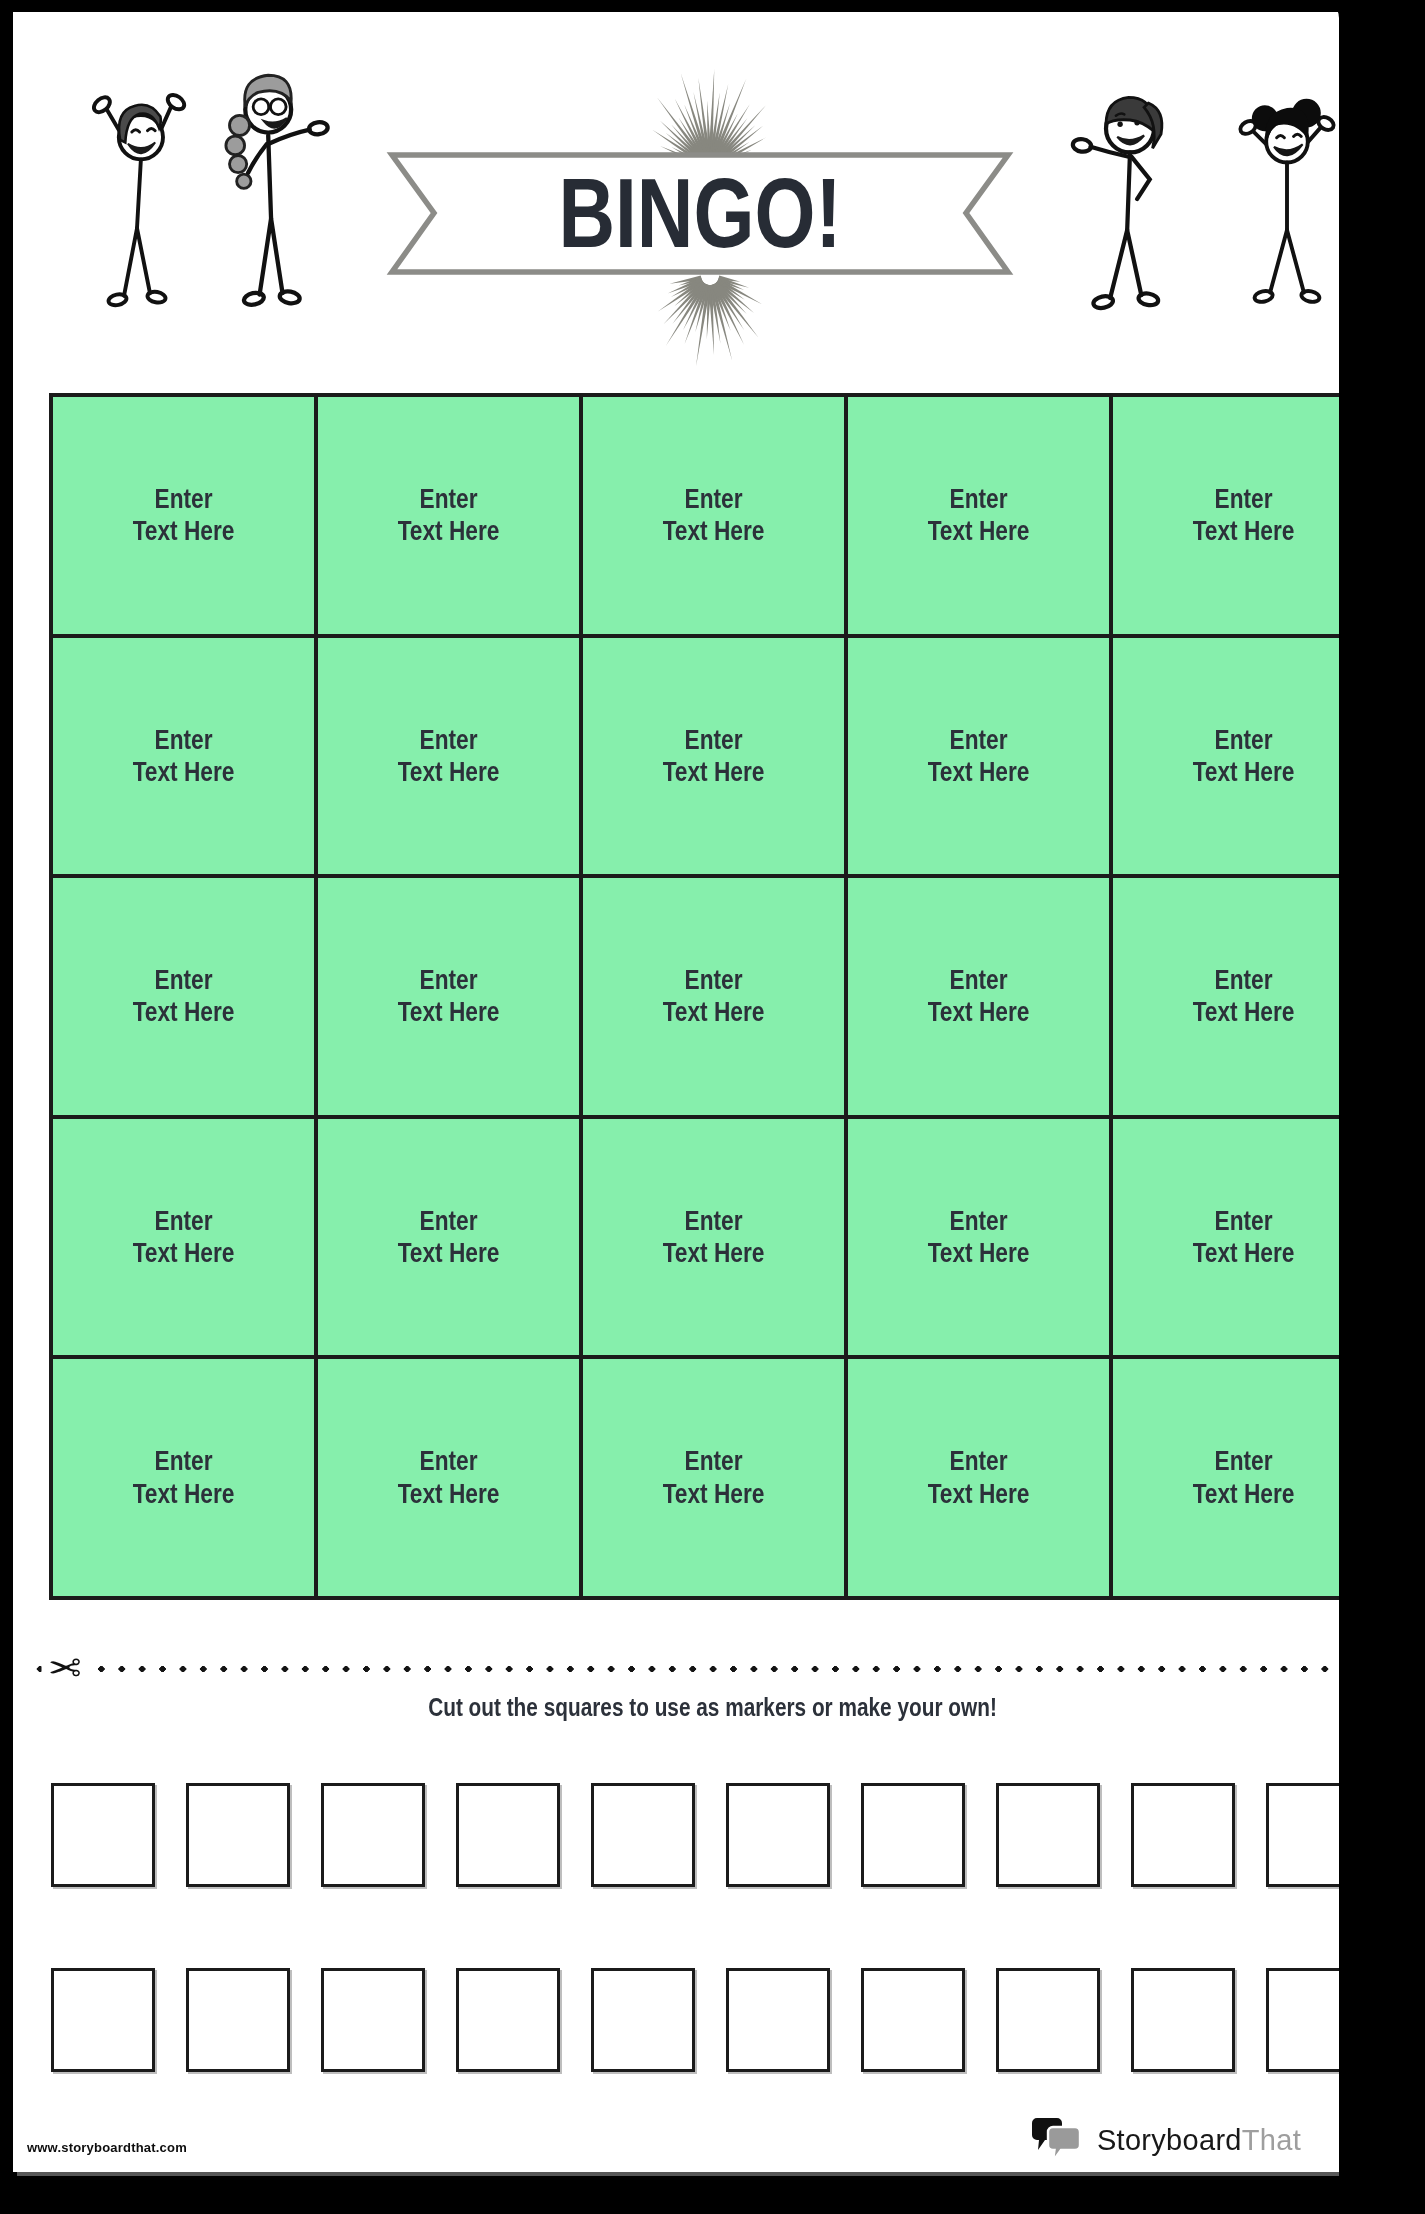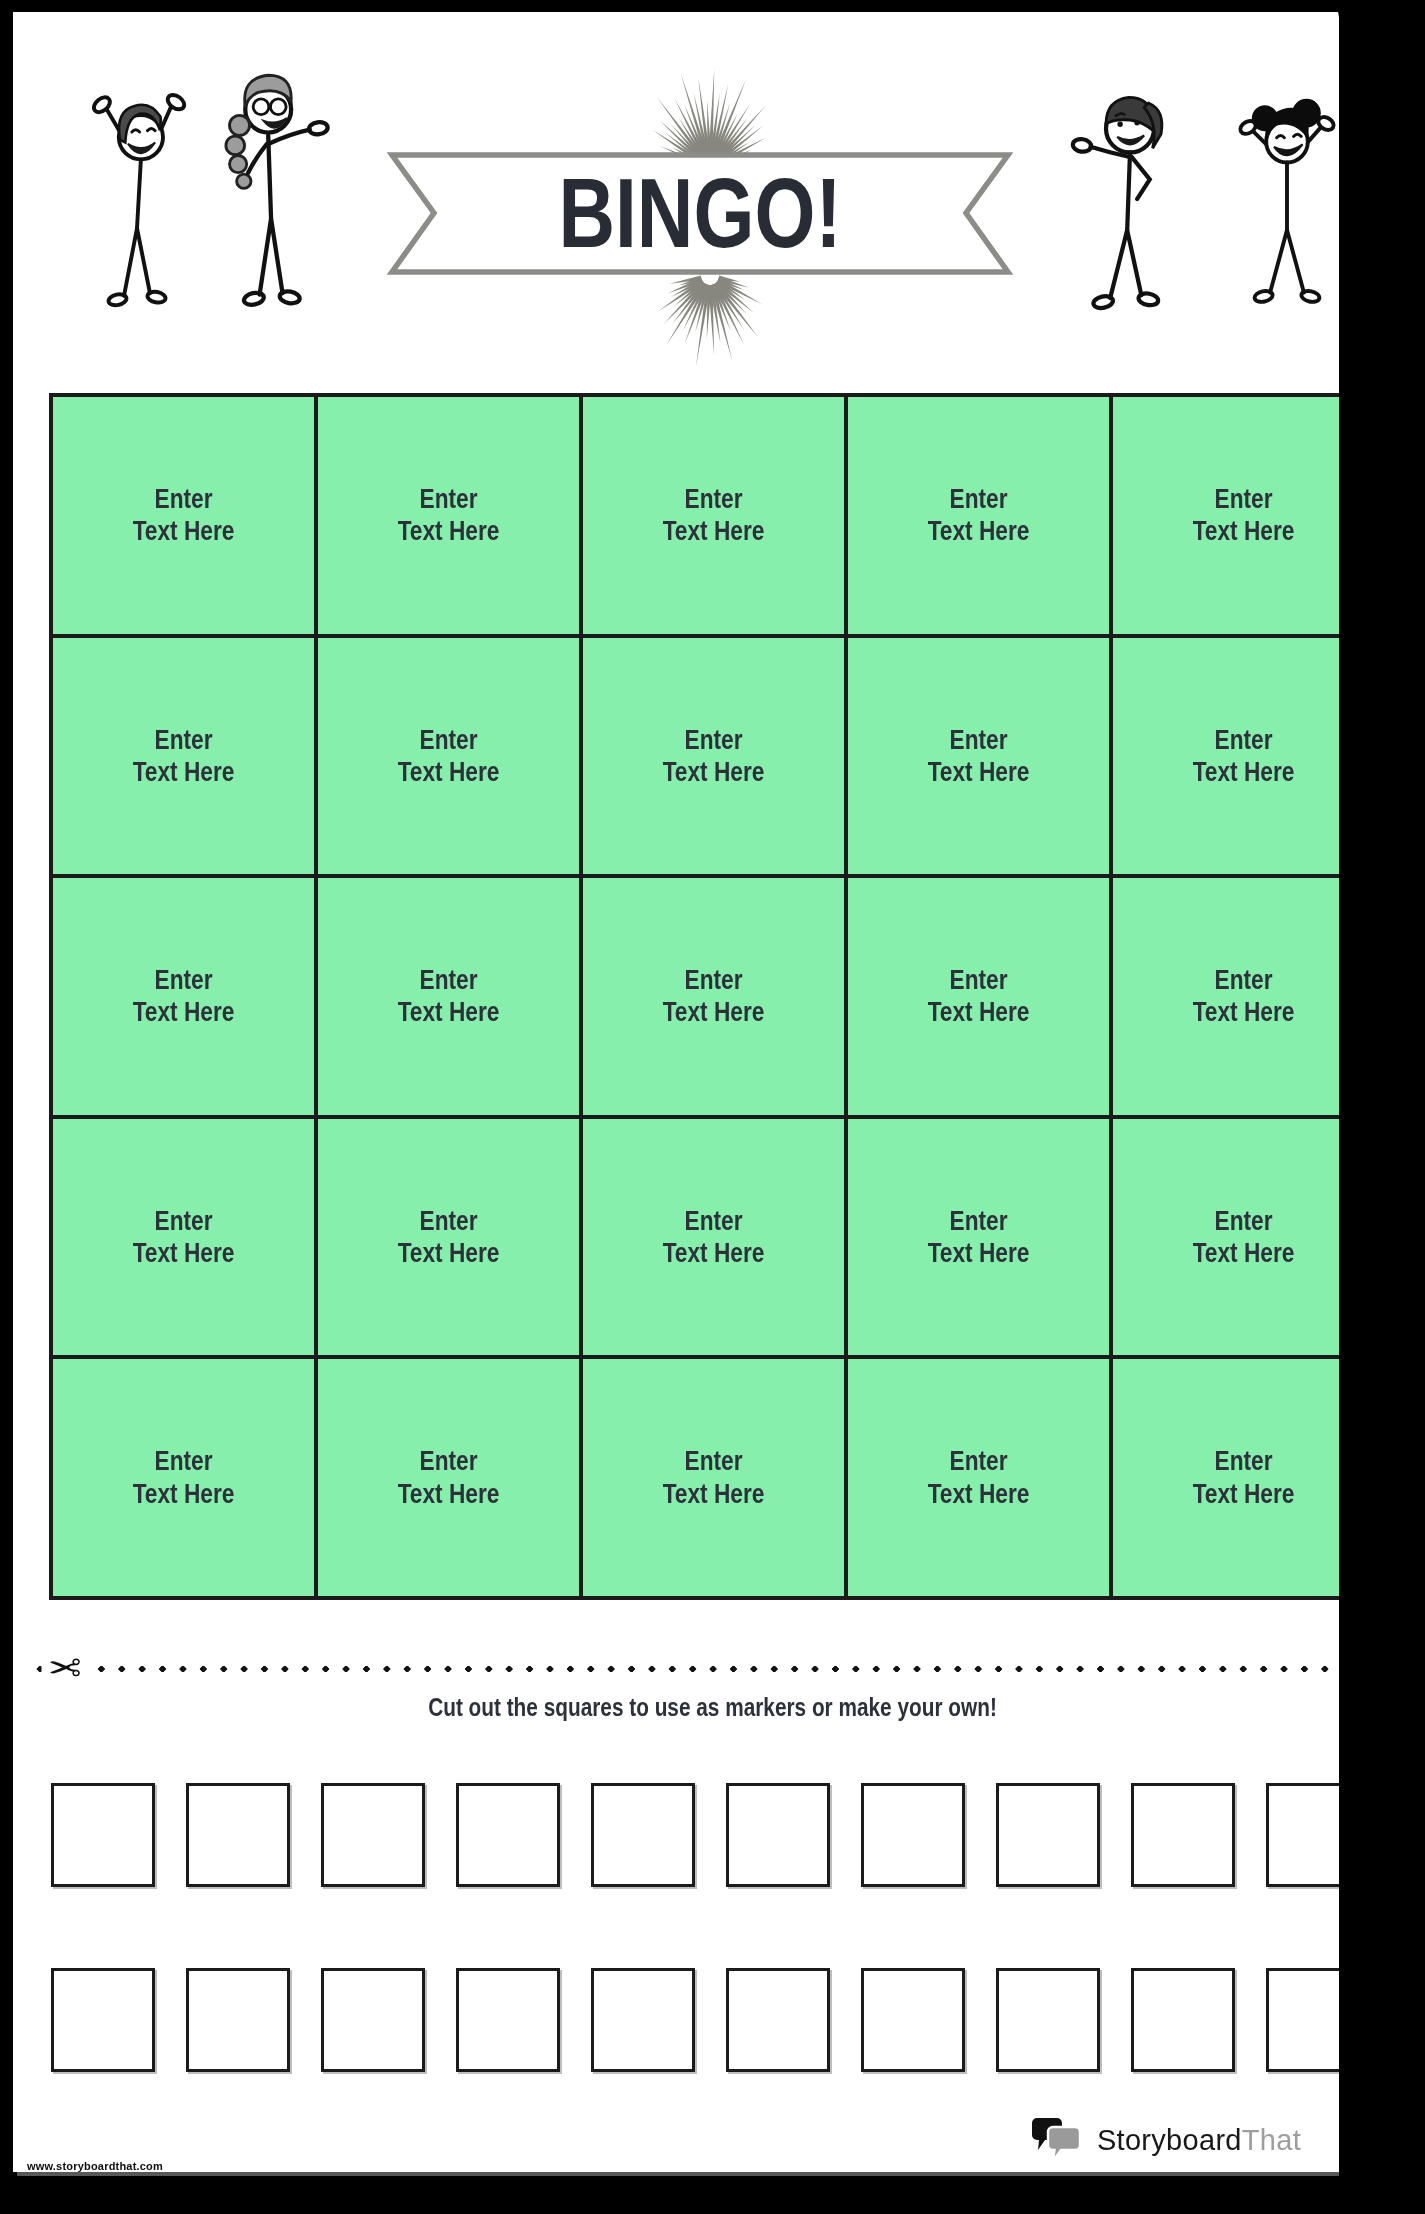--- a/index.html
+++ b/index.html
@@ -35,21 +35,21 @@
         font-size:26px;font-weight:bold;color:#2c313a;transform:scaleX(.8);transform-origin:center;}
 
   
   .marker-row{position:absolute;left:51px;width:1330px;display:flex;gap:31px;}
   .marker-row.row1{top:1783px;}
   .marker-row.row2{top:1968px;}
   .marker-square{width:104px;height:104px;box-sizing:border-box;border:3px solid #1b1b1b;
         background:#fff;box-shadow:2px 2px 0 rgba(110,110,110,.45);}
 
   
-  .footer-url{position:absolute;left:27px;top:2140px;font-size:11px;font-weight:bold;color:#0d0d0d;letter-spacing:.2px;margin-top:20px;}
+  .footer-url{position:absolute;left:27px;top:2140px;font-size:13px;font-weight:bold;color:#0d0d0d;letter-spacing:.2px;}
   .logo{position:absolute;right:38px;top:2116px;display:flex;align-items:center;gap:12px;}
   .logo-bubbles{width:54px;height:48px;}
   .logo-text{font-size:29px;letter-spacing:.3px;}
   .logo-text .p1{color:#181818;}
   .logo-text .p2{color:#9e9e9e;}
 </style>
 </head>
 <body>
 
 <div id="page">

